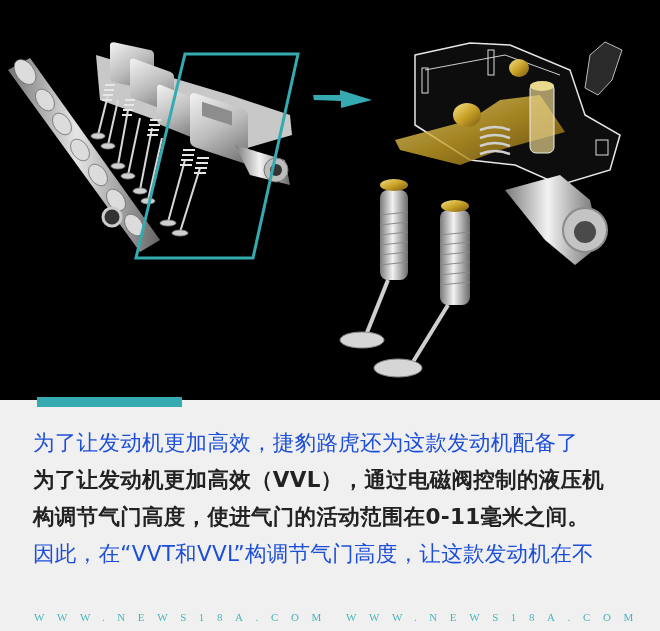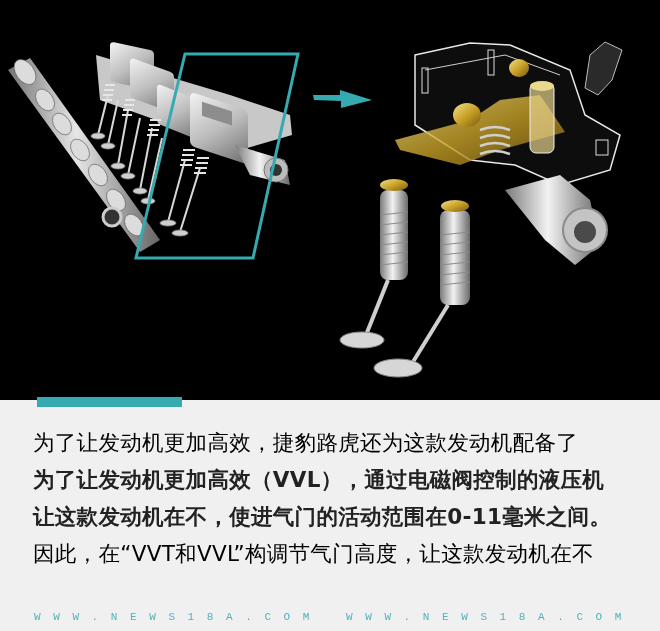--- a/index.html
+++ b/index.html
@@ -13,24 +13,24 @@
     .accent-bar {
       position: absolute; left: 37px; top: 397px; width: 145px; height: 10px;
       background: #35aab0;
     }
     .caption {
       position: absolute; left: 33px; top: 424px; width: 600px;
       font-size: 21.5px; line-height: 37px; color: #3a3a3a;
       letter-spacing: 0.3px;
     }
     .caption .line { display: block; white-space: nowrap; }
-    .caption .normal { color: #000000; }
+    .caption .normal { color: #1d4ed8; }
     .caption .bold { color: #222; font-weight: bold; }
     .watermark {
-      position: absolute; top: 611px; font-family: Liberation Mono, monospace;
+      position: absolute; top: 611px; font-family: Liberation Serif, serif;
       font-size: 11px; color: #4db3ba; letter-spacing: 12.6px; white-space: nowrap;
     }
     .watermark.left { left: 34px; }
     .watermark.right { left: 346px; }
   </style>
 </head>
 <body>
 
 <div class="figure">
   <svg width="660" height="400" viewBox="0 0 660 400">
@@ -169,18 +169,18 @@
       </g>
     </g>
   </svg>
 </div>
 
 <div class="accent-bar"></div>
 
 <div class="caption">
   <span class="line normal">为了让发动机更加高效，捷豹路虎还为这款发动机配备了</span>
   <span class="line bold">为了让发动机更加高效（VVL），通过电磁阀控制的液压机</span>
-  <span class="line bold">让这款发动机在不，使进气门的活动范围在0-11毫米之间。</span>
+  <span class="line bold">构调节气门高度，使进气门的活动范围在0-11毫米之间。</span>
   <span class="line normal">因此，在“VVT和VVL”构调节气门高度，让这款发动机在不</span>
 </div>
 
 <div class="watermark left">WWW.NEWS18A.COM</div>
 <div class="watermark right">WWW.NEWS18A.COM</div>
 
 </body></html>

